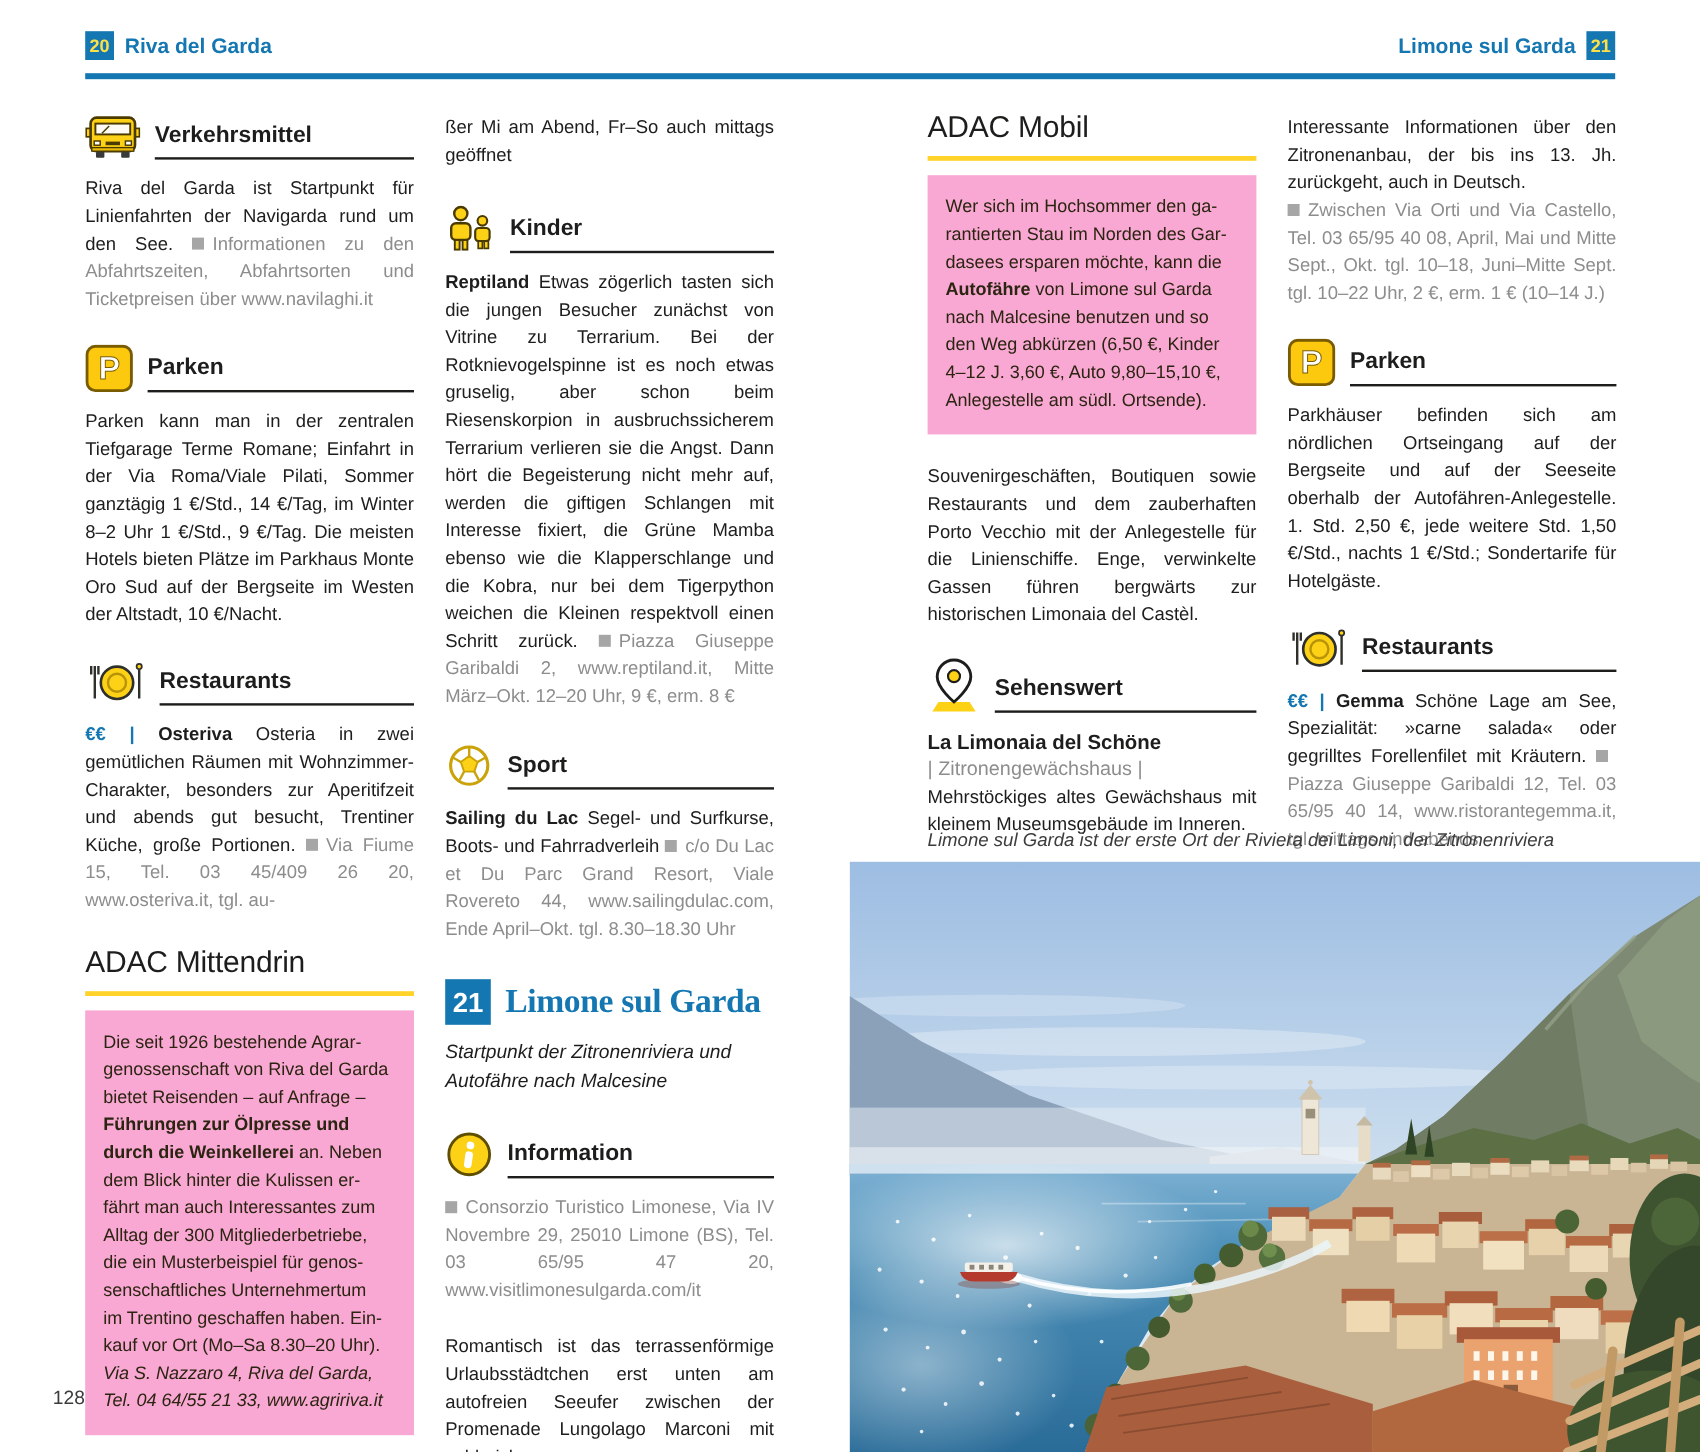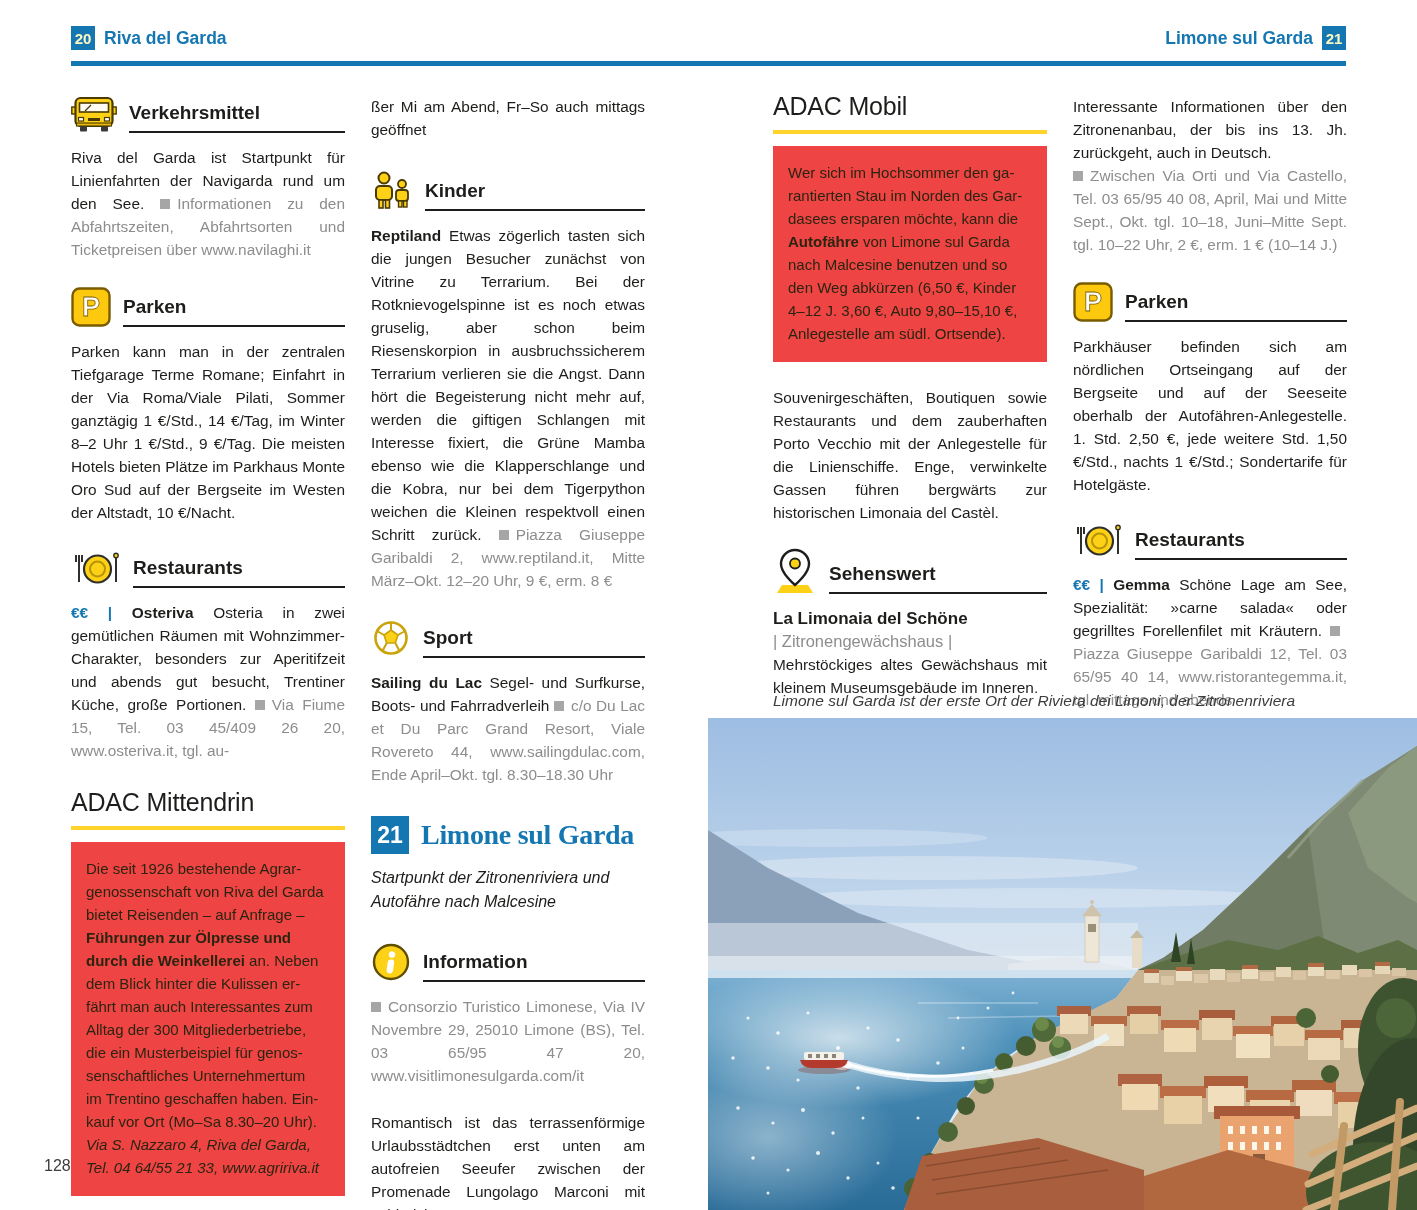--- a/index.html
+++ b/index.html
@@ -4,21 +4,21 @@
 <style>
   html,body{margin:0;padding:0;}
   body{
     width:1417px;height:1210px;position:relative;background:#ffffff;
     font-family:"Liberation Sans",sans-serif;color:#1d1d1b;overflow:hidden;
   }
   
   .hdr{position:absolute;top:26px;display:flex;align-items:center;gap:9px;}
   .hdr-left{left:71px;}
   .hdr-right{right:71px;}
-  .hdr .num{width:24px;height:24px;background:#1577b2;color:#fef9c3;font-weight:bold;
+  .hdr .num{width:24px;height:24px;background:#1577b2;color:#fde047;font-weight:bold;
     font-size:15px;display:flex;align-items:center;justify-content:center;}
   .hdr .ttl{color:#1577b2;font-weight:bold;font-size:17.5px;}
   .blue-rule{position:absolute;left:71px;top:61px;width:1275px;height:5px;background:#1577b2;}
   
   .col{position:absolute;width:274px;top:95px;}
   #col1{left:71px;} #col2{left:371px;} #col3{left:773px;top:92px;} #col4{left:1073px;}
   .p{font-size:15.4px;line-height:23px;text-align:justify;margin:0;color:#1d1d1b;}
   .gray{color:#8d8d8d;}
   .b{font-weight:bold;}
   .it{font-style:italic;}
@@ -26,21 +26,21 @@
   .sq{display:inline-block;width:10px;height:10px;background:#a6a6a6;margin-right:7px;vertical-align:0px;}
   
   .sec{display:flex;align-items:flex-end;margin:26px 0 13px 0;}
   .sec.first{margin-top:0;}
   .sec .ic{flex:0 0 auto;margin-right:12px;line-height:0;}
   .sec .t{flex:1;font-size:19px;font-weight:bold;color:#1d1d1b;
     border-bottom:2.5px solid #1d1d1b;padding-bottom:7px;}
   
   .adac-title{font-size:25px;font-weight:normal;color:#1d1d1b;letter-spacing:-0.2px;}
   .adac-rule{height:4px;background:#ffd329;margin-top:9px;}
-  .ybox{background:#ef4444;margin-top:12px;padding:15px 15px 17px 15px;
+  .ybox{background:#f9a8d4;margin-top:12px;padding:15px 15px 17px 15px;
     font-size:15px;line-height:23px;white-space:pre-line;color:#2b2410;}
   .ybox .it{display:block;}
   
   .place{display:flex;align-items:center;gap:12px;margin-top:30px;}
   .pnum{width:38px;height:38px;background:#1577b2;color:#fff;font-weight:bold;font-size:23px;
     display:flex;align-items:center;justify-content:center;}
   .ptitle{font-family:"Liberation Serif",serif;font-weight:bold;color:#1577b2;font-size:28px;letter-spacing:-0.3px;}
   .psub{font-style:italic;font-size:16px;line-height:24px;margin-top:12px;color:#1d1d1b;}
   .sight-name{font-size:17px;font-weight:bold;margin:0;line-height:23px;}
   .sight-tag{font-size:16.5px;margin:0;line-height:23px;}

